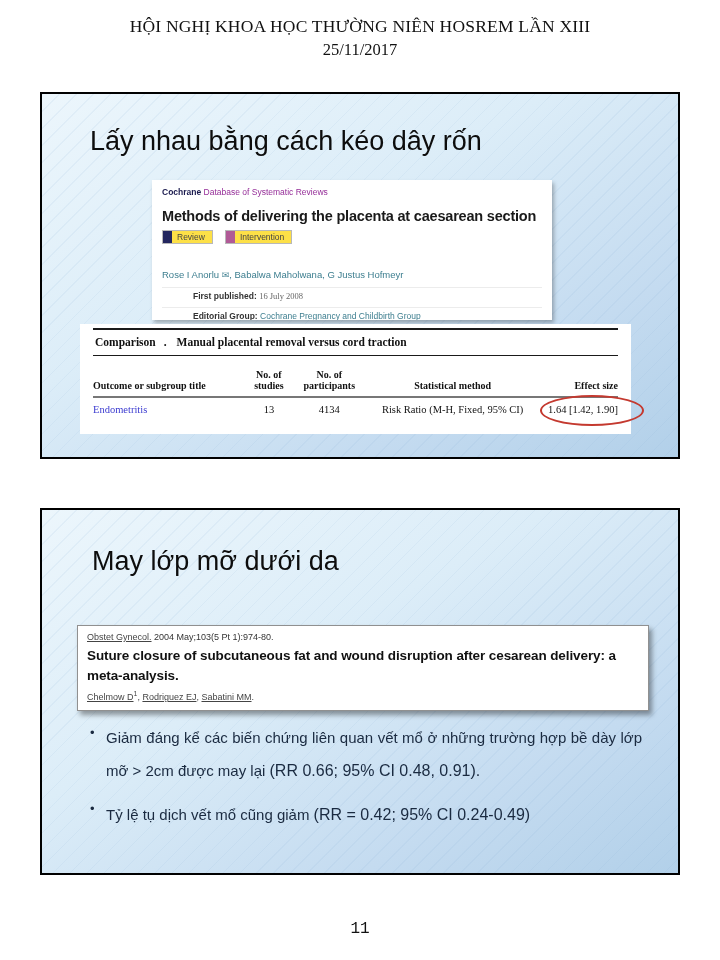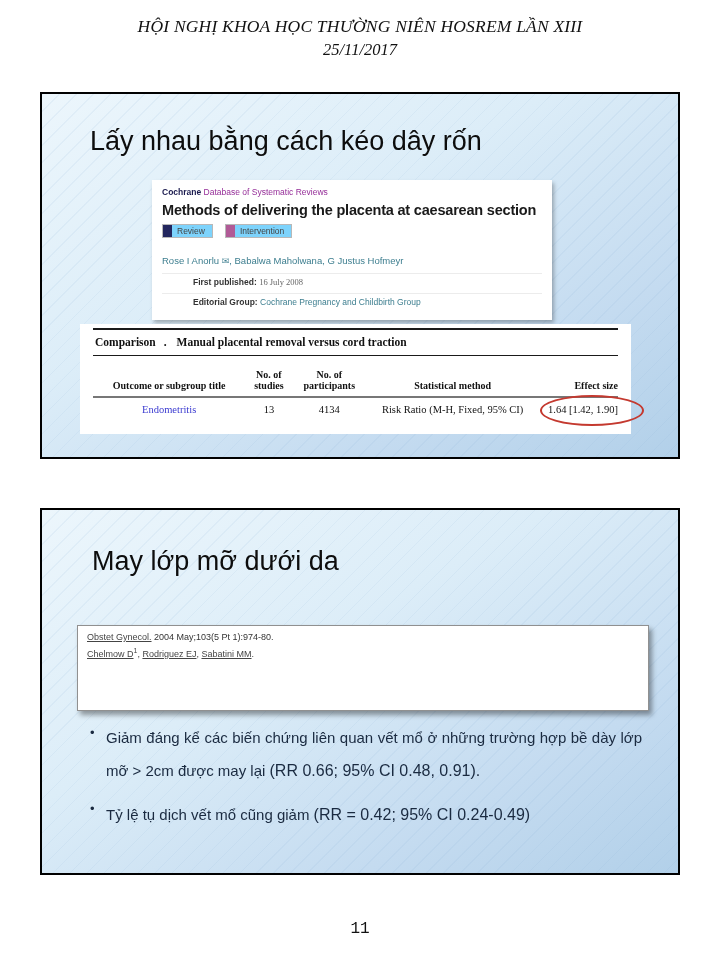--- a/index.html
+++ b/index.html
@@ -1,21 +1,21 @@
 <!DOCTYPE html>
 <html><head>
 <meta charset="utf-8">
 <style>
   * { margin:0; padding:0; box-sizing:border-box; }
   html,body { width:720px; height:960px; background:#ffffff; overflow:hidden; }
   body { position:relative; font-family:"Liberation Sans","DejaVu Sans",sans-serif; }
 
   
   .page-header { position:absolute; top:16px; left:0; width:720px; text-align:center;
-    font-family:"Liberation Serif","DejaVu Serif",serif; color:#111;font-style:italic; }
+    font-family:"Liberation Serif","DejaVu Serif",serif; color:#111; }
   .page-header .l1 { font-size:17.5px; letter-spacing:.2px; }
   .page-header .l2 { font-size:16.5px; margin-top:3px; }
   .page-footer { position:absolute; top:920px; left:0; width:720px; text-align:center;
     font-family:Liberation Mono, monospace; font-size:16px; color:#111; }
 
   
   .slide { position:absolute; left:40px; width:640px; height:367px;
     border:2px solid #000;
     background:
       repeating-linear-gradient(135deg, rgba(130,170,210,0.10) 0 1px, rgba(255,255,255,0) 1px 12px),
@@ -24,44 +24,44 @@
   .slide1 { top:92px; }
   .slide2 { top:508px; }
   .slide-title { position:absolute; font-size:27px; color:#0d0d0d; letter-spacing:0; font-weight:400; }
 
   
   .cochrane-box { position:absolute; left:110px; top:86px; width:400px; height:140px;
     background:#fff; box-shadow:2px 3px 4px rgba(0,0,0,0.28); padding:7px 10px 0 10px; overflow:hidden; }
   .c-brand { font-size:8.5px; }
   .c-brand .brand { color:#1b1b4f; font-weight:bold;text-align:center; }
   .c-brand .brand-rest { color:#952d98; }
-  .c-title { font-size:14.5px; font-weight:bold; color:#1a1a1a; margin-top:5px; letter-spacing:-0.2px; }
+  .c-title { font-size:14.5px; font-weight:bold; color:#1a1a1a; margin-top:11px; letter-spacing:-0.2px; }
   .c-tags { margin-top:6px; display:flex; gap:12px; }
-  .tag { display:inline-flex; align-items:stretch; border:1px solid #b8b8b8; height:14px; background:#7dd3fc; }
+  .tag { display:inline-flex; align-items:stretch; border:1px solid #b8b8b8; height:14px; background:#fde047; }
   .tag .swatch { width:9px; }
   .swatch-navy { background:#23265e; }
   .swatch-mauve { background:#b05a96; }
   .tag .tag-label { font-size:8.5px; color:#444; padding:1px 7px 0 5px; }
   .c-row { font-size:8.5px; color:#555; padding:3px 0; border-top:1px solid #ececec; margin-top:3px; }
-  .c-authors { color:#3d7e8f; font-size:9.5px; border-top:none; margin-top:14px; padding-bottom:4px; }
+  .c-authors { color:#3d7e8f; font-size:9.5px; border-top:none; margin-top:22px; padding-bottom:4px; }
   .c-label { font-weight:bold; color:#333;padding-left:31px; }
   .teal { color:#3d7e8f; }
   .gray-val { color:#666;font-family:Liberation Serif, serif; }
   .cite-link { color:#3d7e8f; font-size:7.5px; margin-left:14px; }
   .mail { color:#3d7e8f; font-size:9px; }
 
   
   .table-box { position:absolute; left:38px; top:230px; width:551px; height:110px;
     background:#fff; padding:4px 13px 16px 13px; font-family:"Liberation Serif","DejaVu Serif",serif; }
   .comp-line { border-top:2px solid #1a1a1a; border-bottom:1.5px solid #1a1a1a;
     font-size:11.5px; font-weight:bold; color:#111; padding:6px 2px 7px 2px; }
   .comp-line .sep { margin:0 10px 0 8px; }
   .tbl-head { display:flex; margin-top:13px; font-size:10px; font-weight:bold; color:#111; align-items:flex-end; }
   .tbl-row { display:flex; font-size:10.5px; color:#111; margin-top:6px; align-items:center; }
-  .col-outcome { width:29%; text-align:center; }
+  .col-outcome { width:29%; text-align:left; }
   .col-studies { width:9%; text-align:center; }
   .col-part { width:14%; text-align:center; }
   .col-method { width:33%; text-align:center; }
   .col-effect { width:15%; text-align:right; }
   .tbl-rule { border-top:2px solid #777; margin-top:5px; }
   .link-blue { color:#3a3ad0; }
   .effect-wrap { position:relative; display:inline-block; }
   .red-ellipse { position:absolute; left:-8px; top:-9px; width:104px; height:31px;
     border:2px solid #c4392f; border-radius:50%; }
 
@@ -151,20 +151,21 @@
   </div>
 </div>
 
 <div class="slide slide2">
   <div class="slide-title" style="left:50px; top:36px;">May lớp mỡ dưới da</div>
 
   <div class="pubmed-box">
     <div class="pm-cite">
       <span class="journal">Obstet Gynecol.</span><span> 2004 May;103(5 Pt 1):974-80.</span>
     </div>
+    <div class="pm-title">Suture closure of subcutaneous fat and wound disruption after cesarean delivery: a meta-analysis.</div>
     <div class="pm-authors">
       <span class="auth">Chelmow D</span><sup>1</sup><span>, </span><span class="auth">Rodriguez EJ</span><span>, </span><span class="auth">Sabatini MM</span><span>.</span>
     </div>
   </div>
 
   <div class="bullets">
     <div class="bullet">
       <div class="marker">•</div>
       <div class="btext justify">
         <span>Giảm đáng kể các biến chứng liên quan vết mổ ở những trường hợp bề dày lớp mỡ &gt; 2cm được may lại </span><span class="stat">(RR 0.66; 95% CI 0.48, 0.91).</span>

